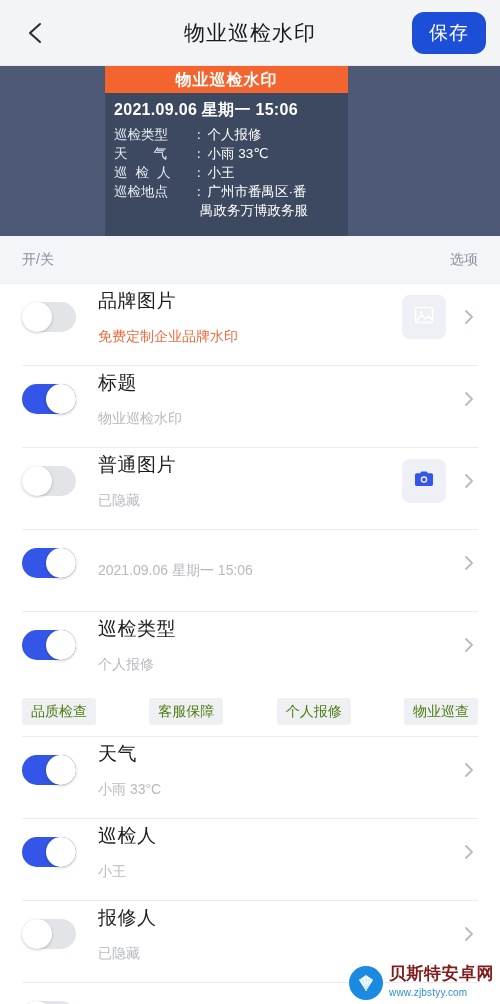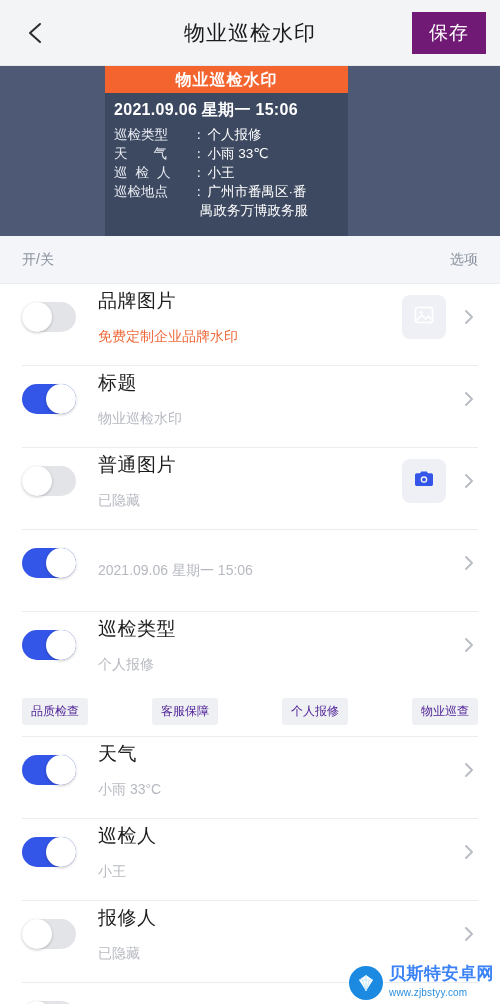--- a/index.html
+++ b/index.html
@@ -40,24 +40,24 @@
     position: absolute;
     left: 0; right: 0;
     text-align: center;
     font-size: 21px;
     color: #1b1b1b;
     letter-spacing: 1px;
     pointer-events: none;
   }
   .save-btn {
     margin-left: auto;
-    background: #701a75;
+    background: #1d4ed8;
     color: #fff;
     border: none;
-    border-radius: 0;
+    border-radius: 12px;
     font-size: 19px;
     padding: 8px 17px;
     font-family: inherit;
     letter-spacing: 1px;
     z-index: 2;
   }
 
   
   .preview {
     height: 170px;
@@ -215,22 +215,22 @@
     justify-content: space-between;
   }
   .chips:after {
     content:"";
     position:absolute;
     left:22px; right:22px; bottom:0;
     height:1px; background:#ececef;
   }
   .chip {
     background: #eef0f4;
-    color: #4c1d95;
-    font-size: 12px;
+    color: #4d7c0f;
+    font-size: 14px;
     padding: 5px 9px;
     border-radius: 3px;
     line-height: 17px;
     white-space: nowrap;
   }
 
   
   .site-wm {
     position: absolute;
     right: 6px;
@@ -244,21 +244,21 @@
     width: 34px; height: 34px;
     border-radius: 50%;
     background: #1b8ae0;
     display: flex;
     align-items: center;
     justify-content: center;
     flex: 0 0 34px;
   }
   .site-wm-text { line-height: 1.05; }
   .site-wm-name {
-    color: #3b82f6;
+    color: #7f1d1d;
     font-size: 17px;
     font-weight: bold;
     letter-spacing: .5px;
     font-family: Liberation Serif, serif;
   }
   .site-wm-url {
     color: #2c8fdd;
     font-size: 10px;
     letter-spacing: .2px;
   }

